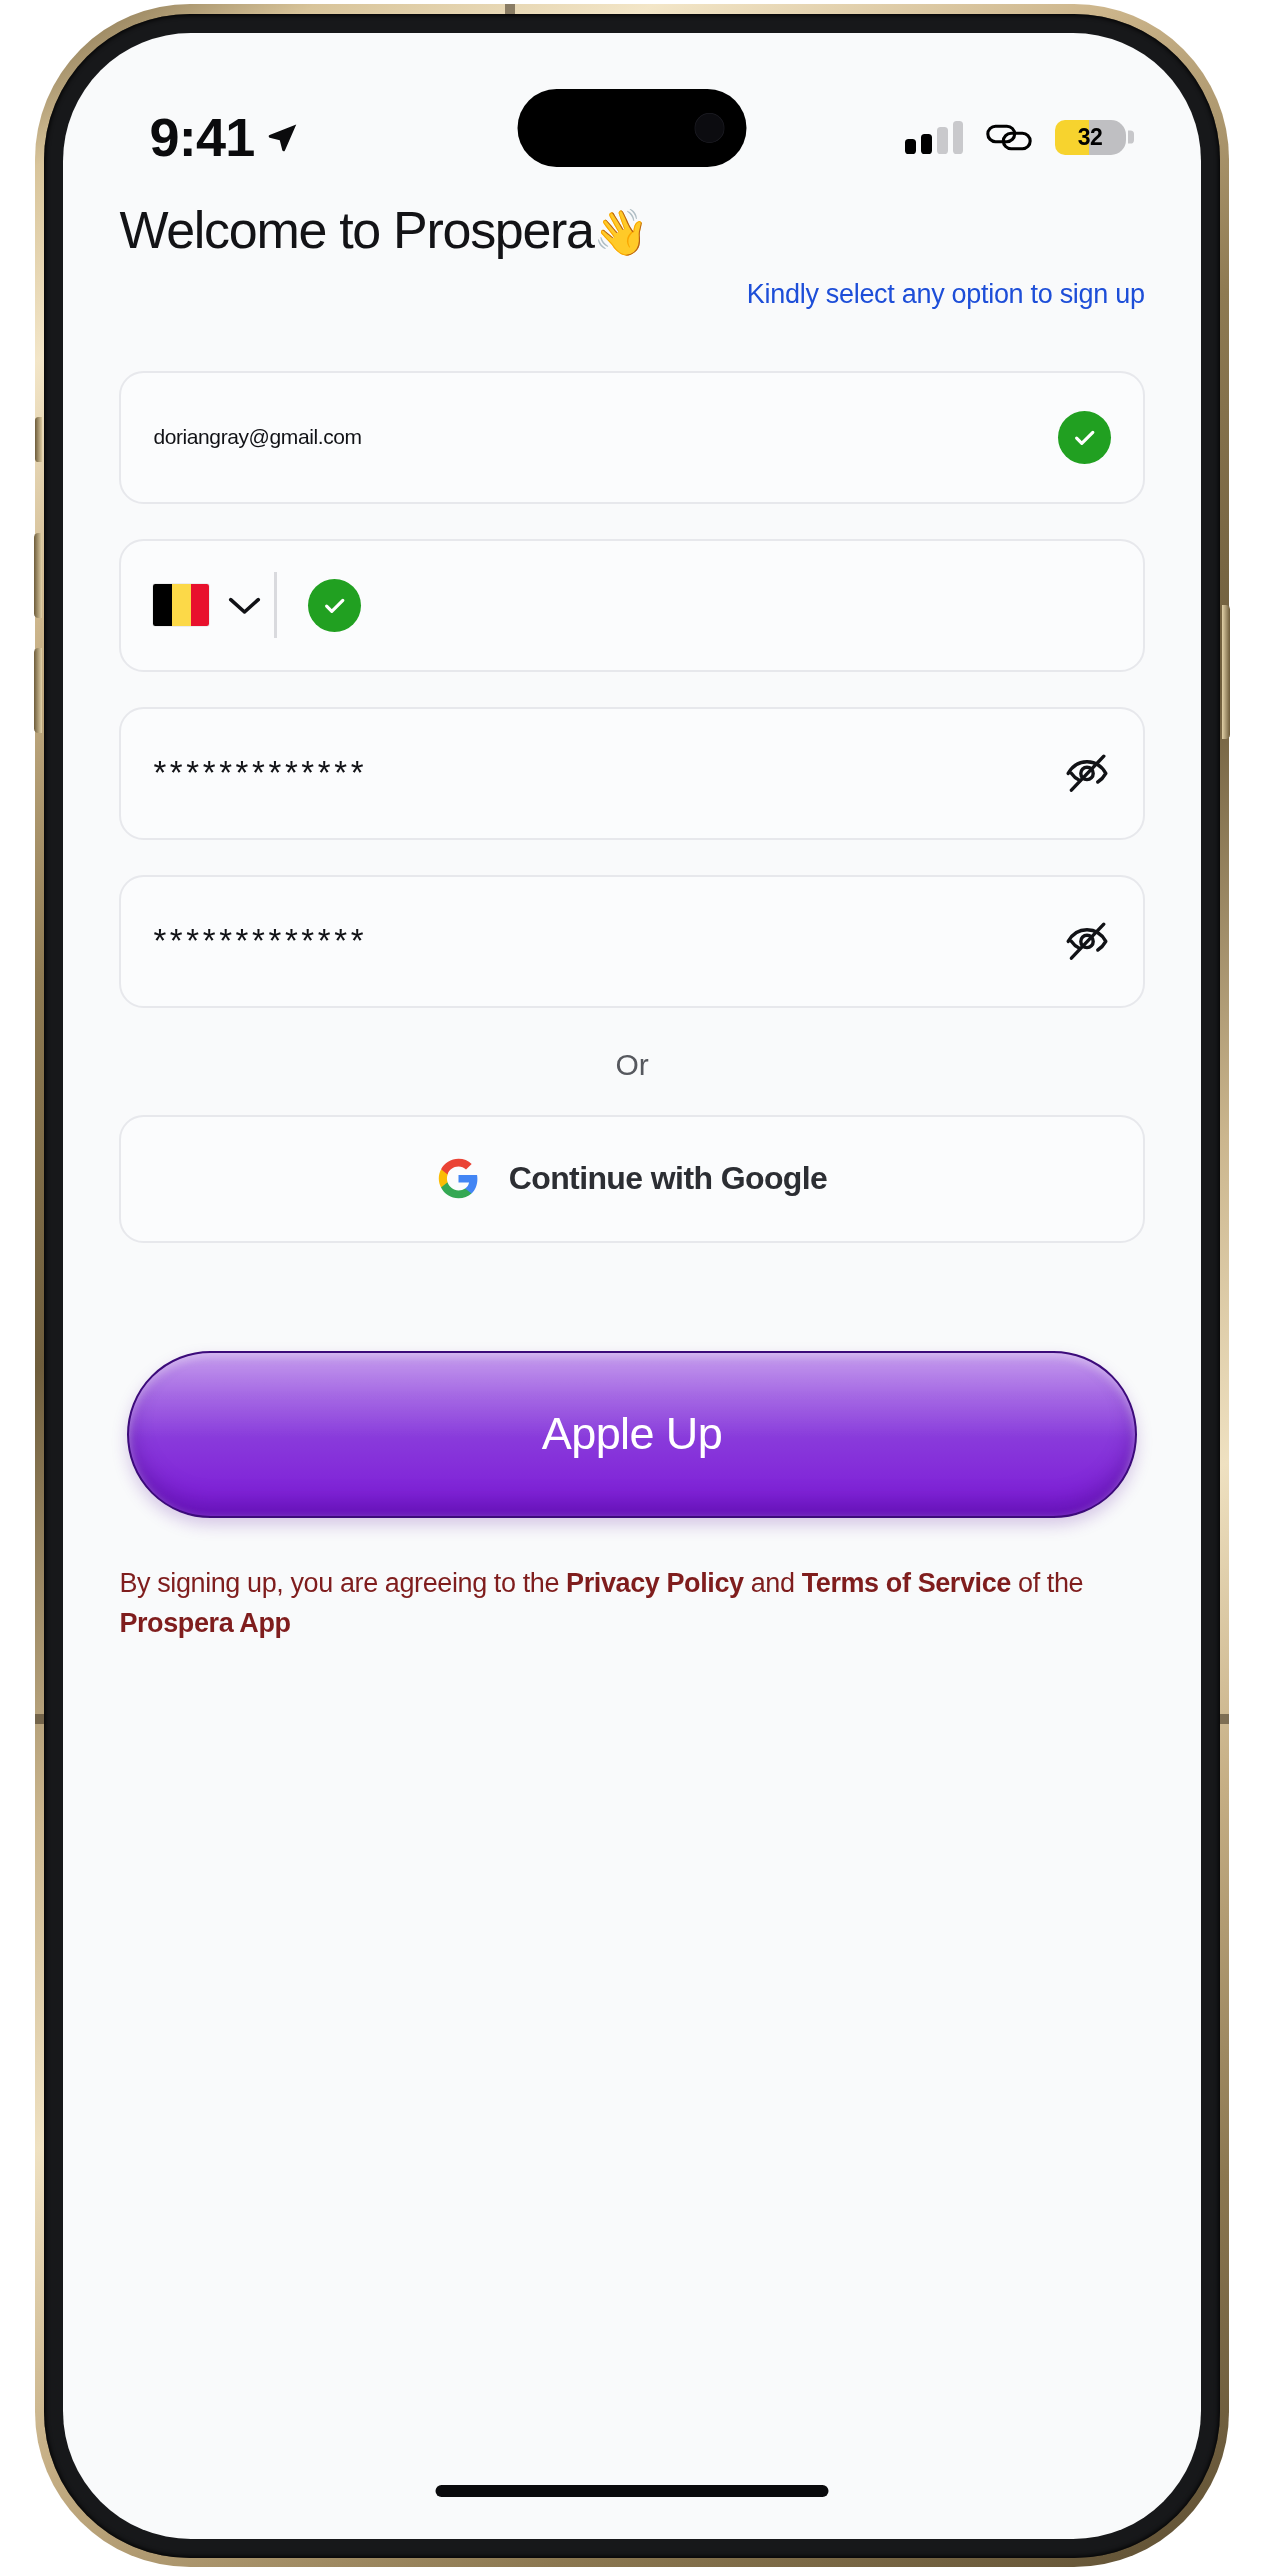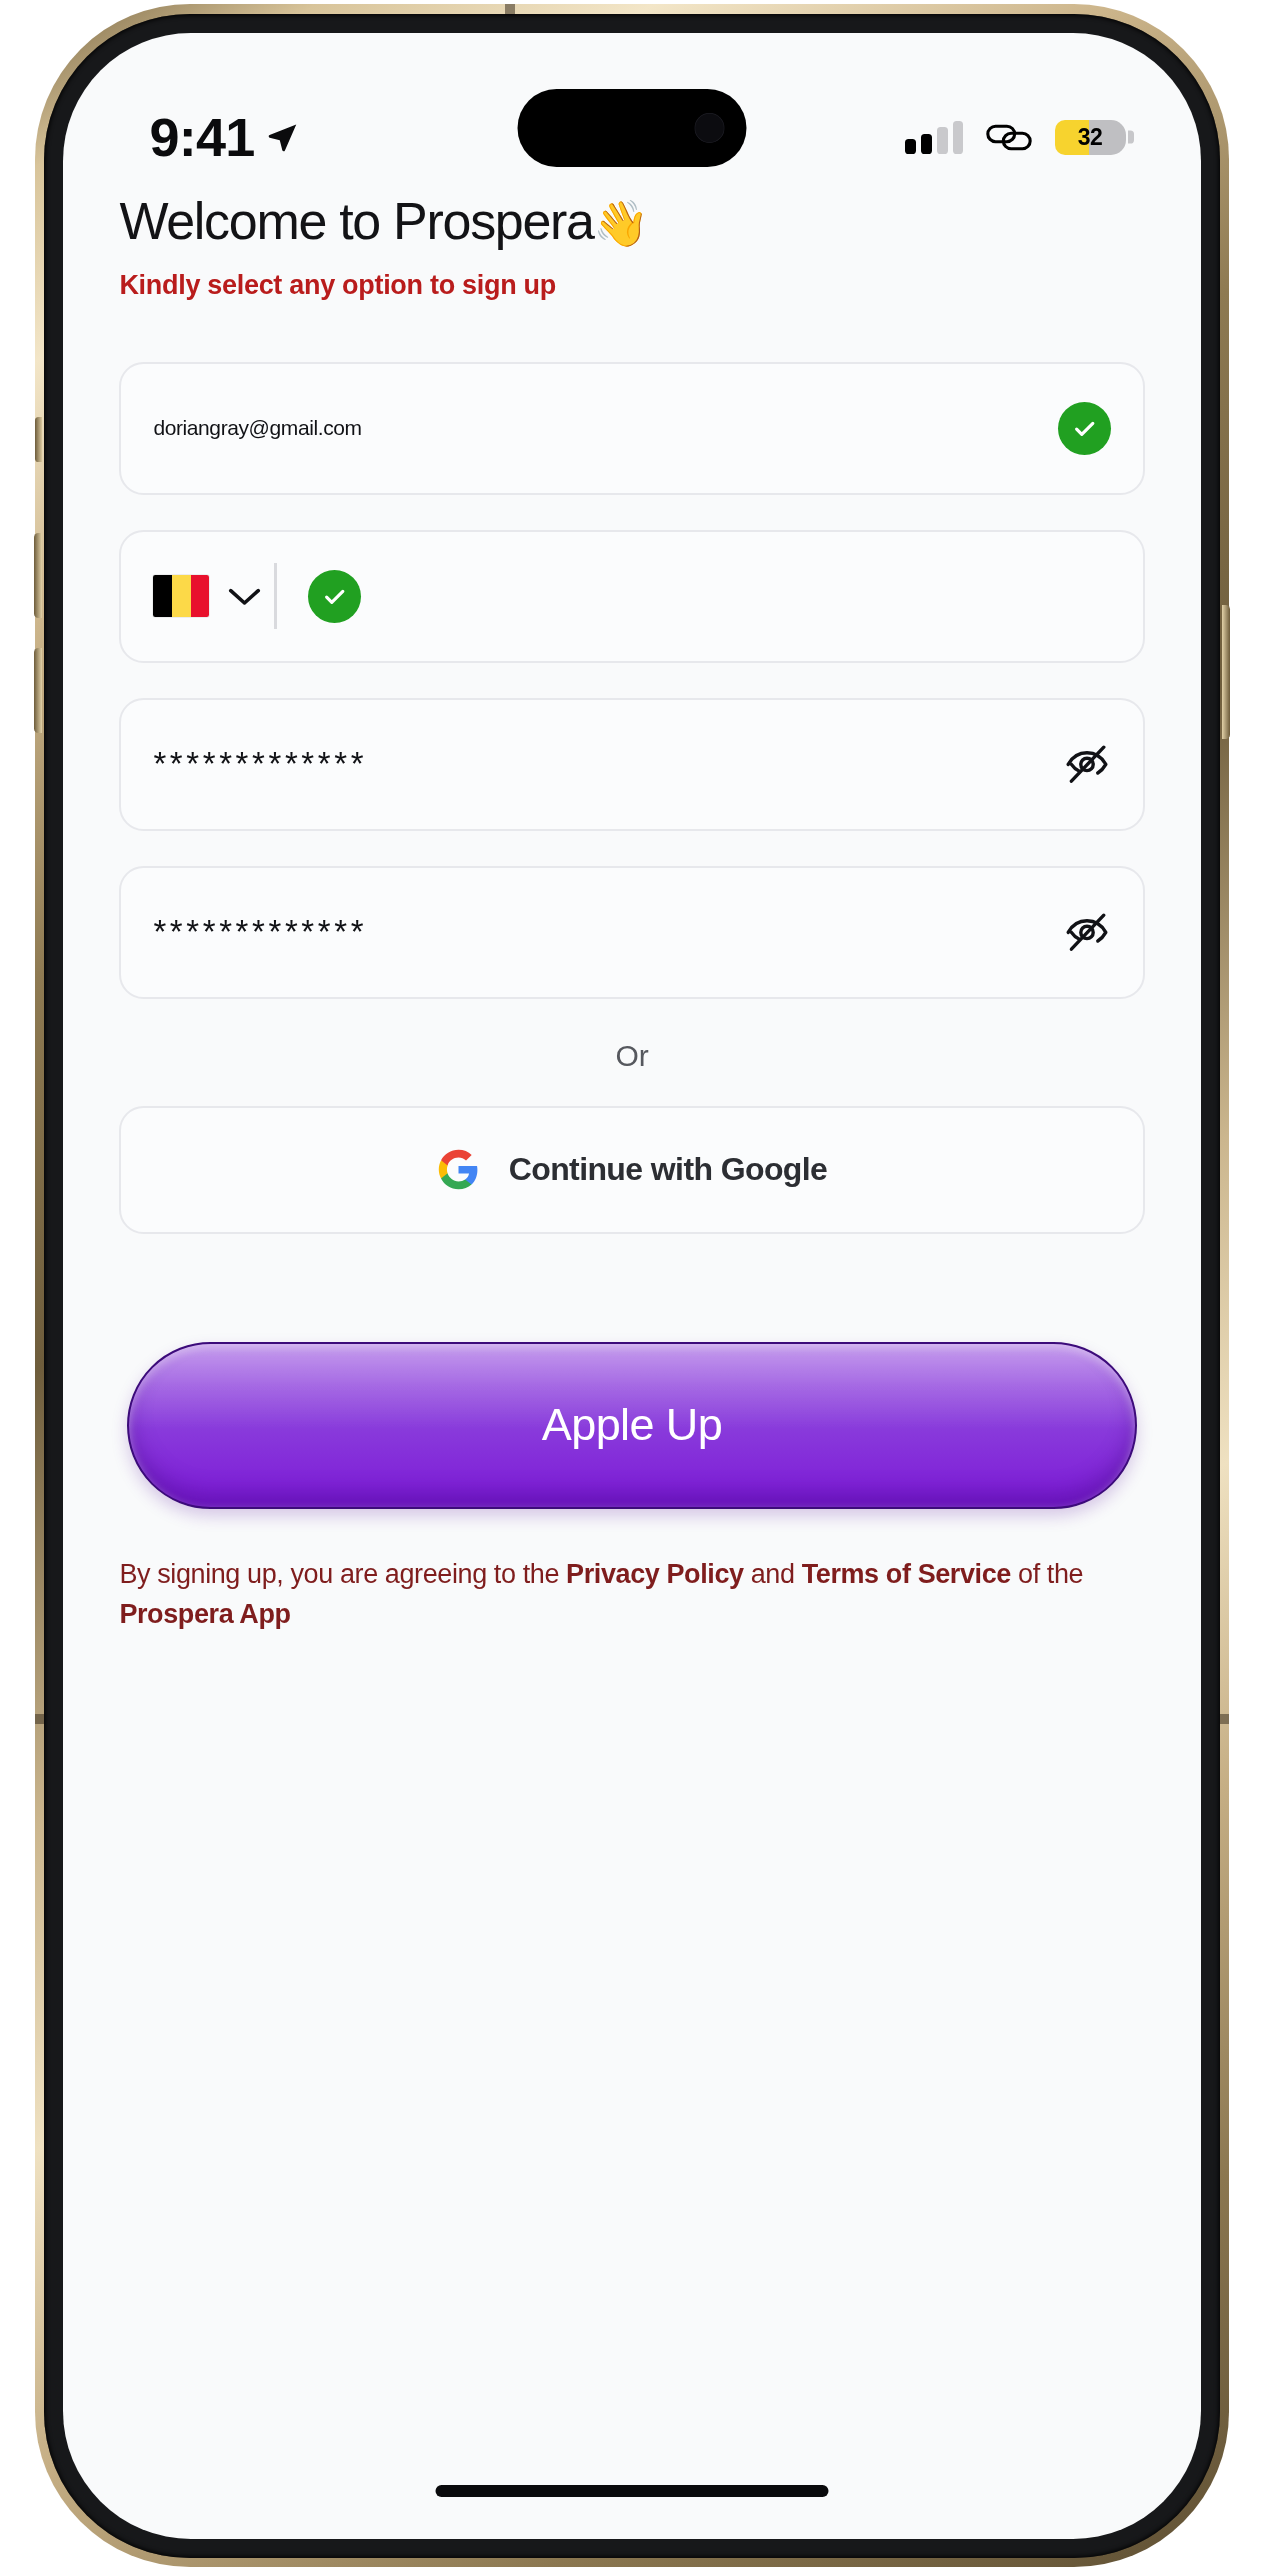--- a/index.html
+++ b/index.html
@@ -175,41 +175,42 @@
     right: -8px; top: 50%;
     transform: translateY(-50%);
     width: 5.8px; height: 13px;
     border-radius: 0 3.6px 3.6px 0;
     background: #c7c7ca;
   }
 
   
   .content {
     position: absolute;
-    top: 159px;
+    top: 168px;
     left: 0; right: 0;
     padding: 0 56px;
   }
 
   .page-title {
     font-size: 52px;
     font-weight: 400;
     color: #131316;
     letter-spacing: -1.3px;
     white-space: nowrap;
     line-height: 1.12;
   }
   .wave { font-size: 45px; }
 
   .page-subtitle {
     margin-top: 20px;
     font-size: 27px;
-    color: #b91c1c;
-    font-weight: 700;
+    color: #1d4ed8;
+    font-weight: 400;
     letter-spacing: -0.3px;
+    text-align: right;
   }
 
   
   .field {
     margin-top: 0;
     height: 133px;
     border: 2.2px solid #e7e8ec;
     border-radius: 24.5px;
     background: #fbfcfd;
     display: flex;

